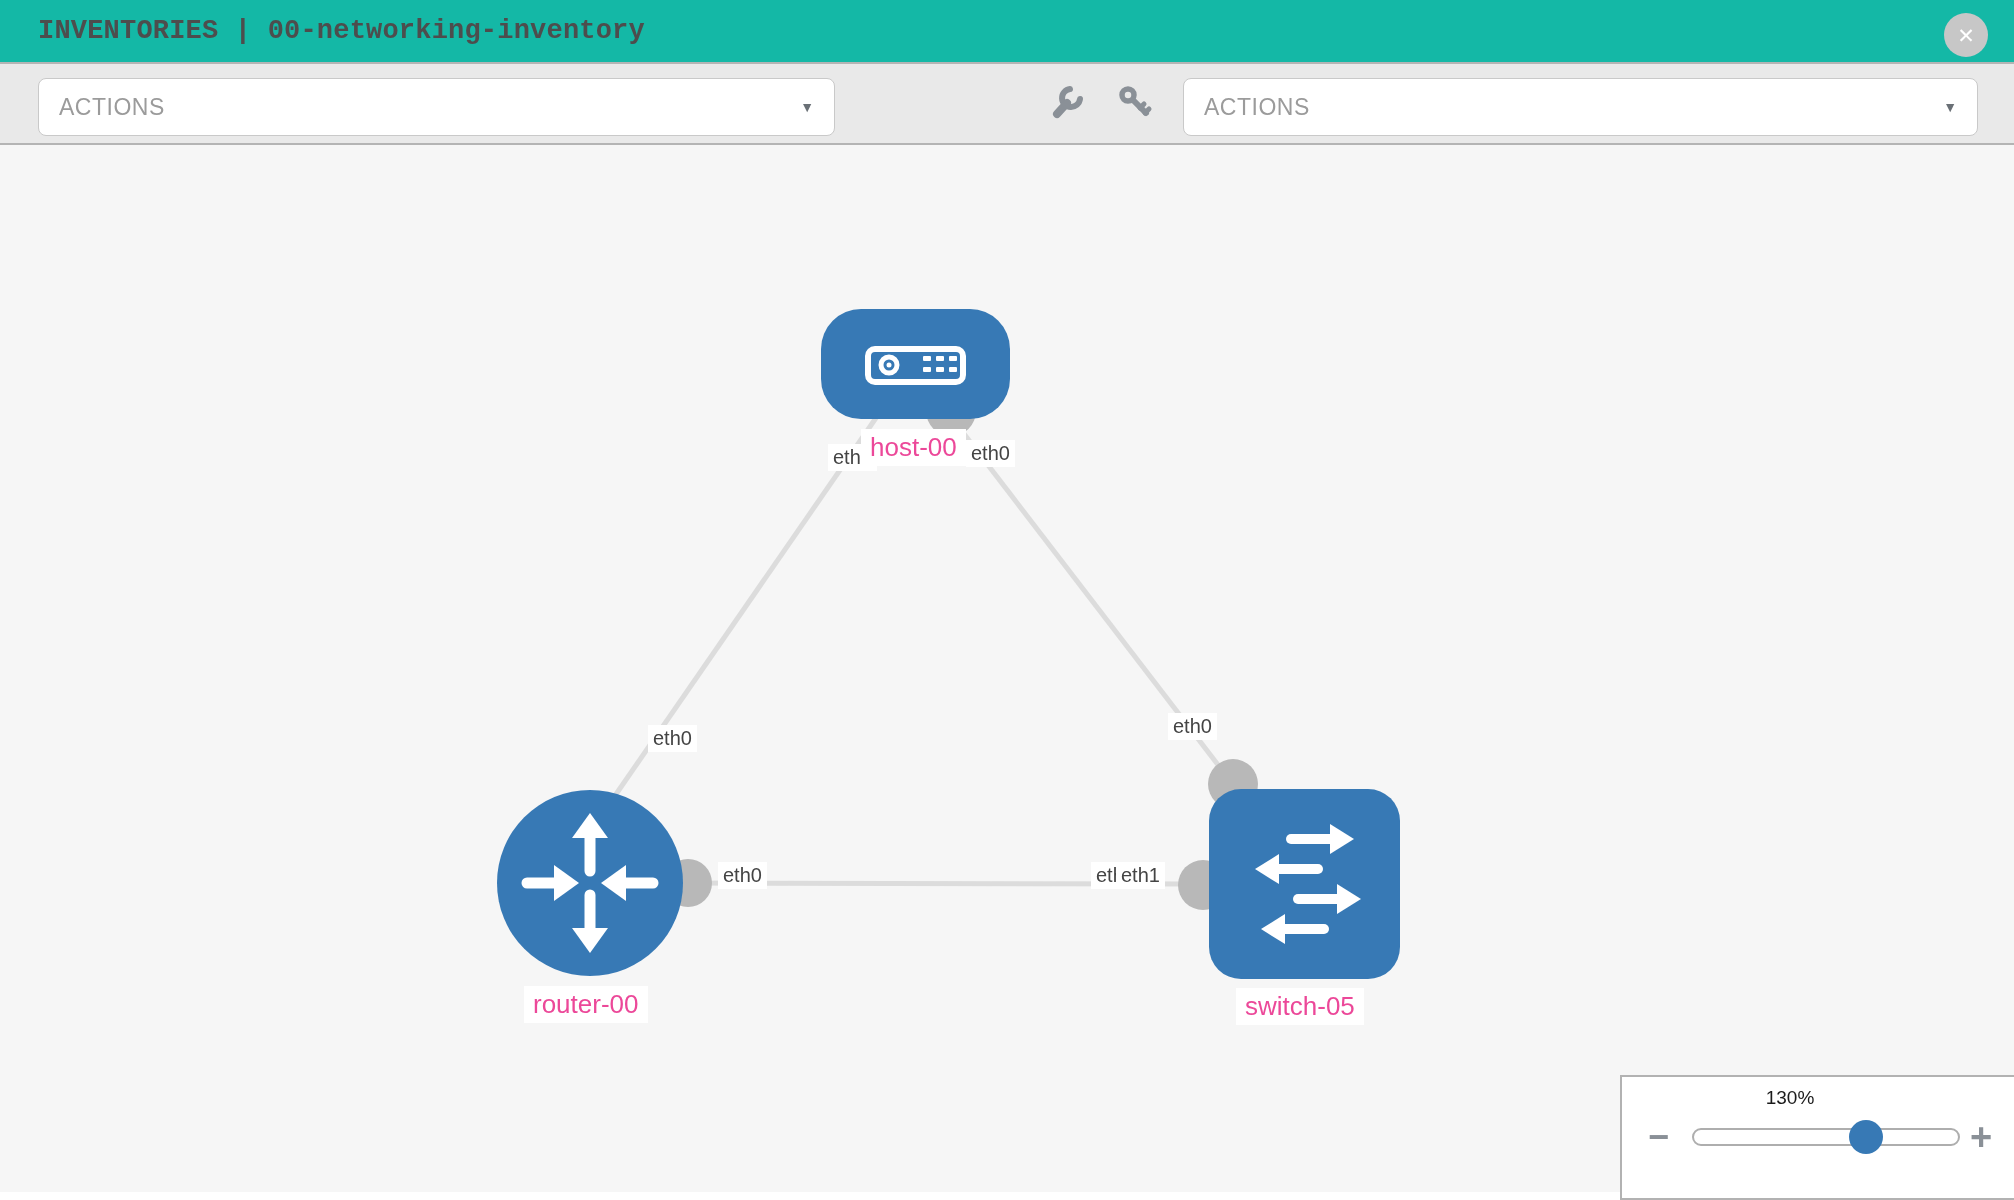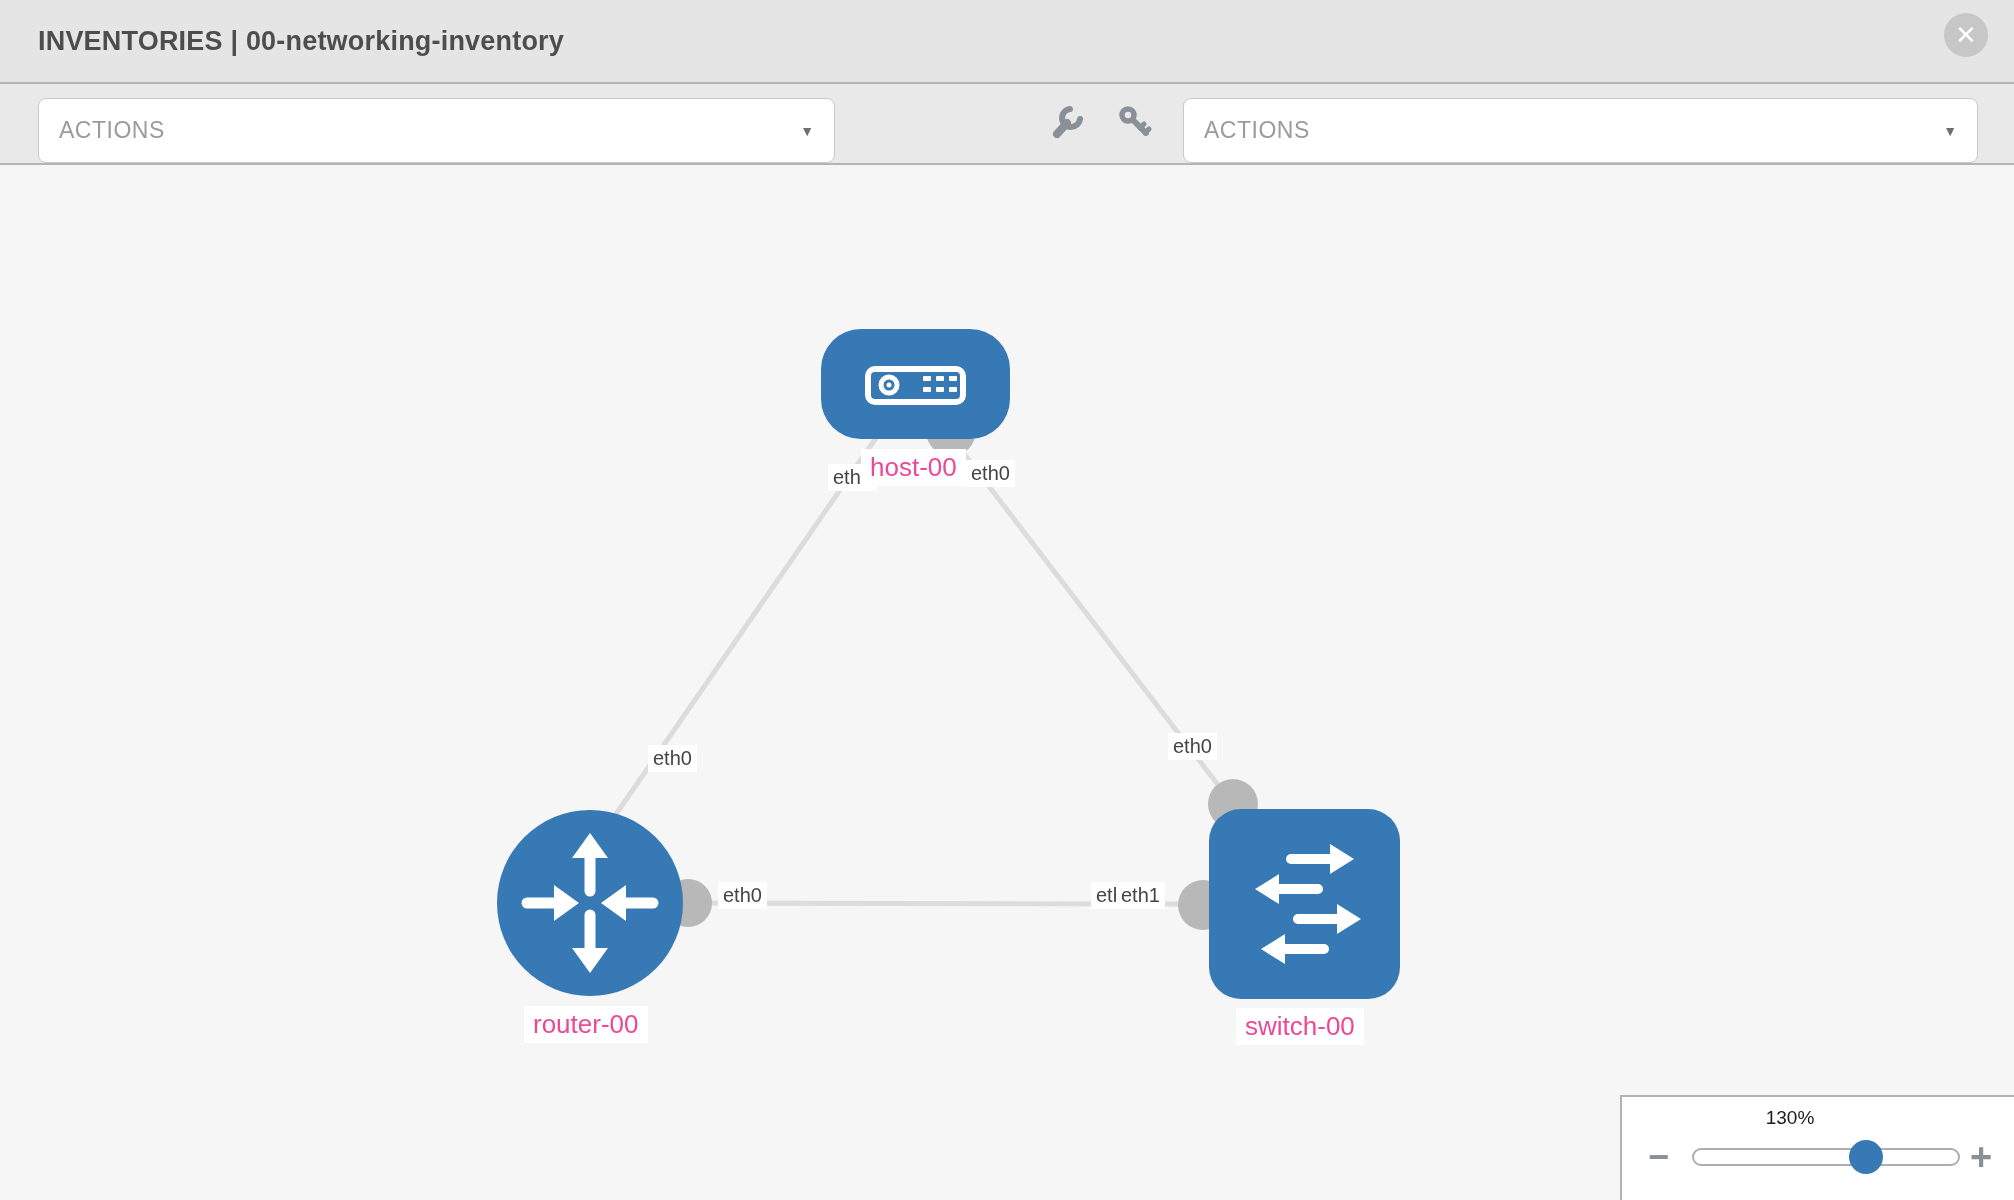--- a/index.html
+++ b/index.html
@@ -1,30 +1,30 @@
 <!DOCTYPE html>
 <html><head>
 <meta charset="utf-8">
 <style>
   * { margin:0; padding:0; box-sizing:border-box; }
   html,body { width:2014px; height:1200px; overflow:hidden;
     font-family:"Liberation Sans","DejaVu Sans",sans-serif; background:#fff; }
 
   
-  .header { position:relative; height:82px; background:#e5e5e5; }
+  .header { position:relative; height:62px; background:#14b8a6;font-family:Liberation Mono, monospace; }
   .header-title { position:absolute; left:38px; top:50%; transform:translateY(-50%);
     font-size:27px; font-weight:bold; color:#4d4d4d; letter-spacing:0.2px; }
   .close-btn { position:absolute; right:26px; top:13px; width:44px; height:44px;
     border-radius:50%; background:#c7c7c7; color:#fff; font-size:26px; font-weight:bold;
     display:flex; align-items:center; justify-content:center; cursor:pointer; user-select:none; }
 
   
   .toolbar { position:relative; height:83px; background:#e9e9e9;
     border-top:2px solid #b4b4b4; border-bottom:2px solid #b4b4b4; }
-  .dropdown { position:absolute; top:14px; height:65px; background:#fff;
+  .dropdown { position:absolute; top:14px; height:58px; background:#fff;
     border:1px solid #c9c9c9; border-radius:8px; display:flex; align-items:center;
     padding:0 20px; cursor:pointer; }
   .dropdown .dd-label { font-size:23px; color:#9b9b9b; letter-spacing:0.5px; }
   .dropdown .caret { position:absolute; right:20px; top:50%; transform:translateY(-50%);
     font-size:14px; color:#6a7076; }
   .dd-actions { left:38px; width:797px; }
   .dd-search { left:1183px; width:795px; }
   .tool-icon { position:absolute; top:16px; width:44px; height:44px; cursor:pointer;
     display:flex; align-items:center; justify-content:center; }
   .tool-wrench { left:1045px; }
@@ -163,21 +163,21 @@
   <span class="chip if-label" style="left:966px; top:295px;">eth0</span>
 
   <span class="chip if-label" style="left:648px; top:580px;">eth0</span>
   <span class="chip if-label" style="left:1168px; top:568px;">eth0</span>
 
   <span class="chip if-label" style="left:718px; top:717px;">eth0</span>
   <span class="chip if-label if-under" style="left:1091px; top:717px;">eth1</span>
   <span class="chip if-label" style="left:1116px; top:717px;">eth1</span>
 
   <span class="chip node-label" style="left:524px; top:841px;">router-00</span>
-  <span class="chip node-label" style="left:1236px; top:843px;">switch-00</span>
+  <span class="chip node-label" style="left:1236px; top:843px;">switch-05</span>
 
   <div class="zoom-panel">
     <div class="zoom-level">130%</div>
     <div class="zoom-row">
       <span class="zoom-minus">−</span>
       <div class="zoom-track">
         <div class="zoom-handle"></div>
       </div>
       <span class="zoom-plus">+</span>
     </div>

